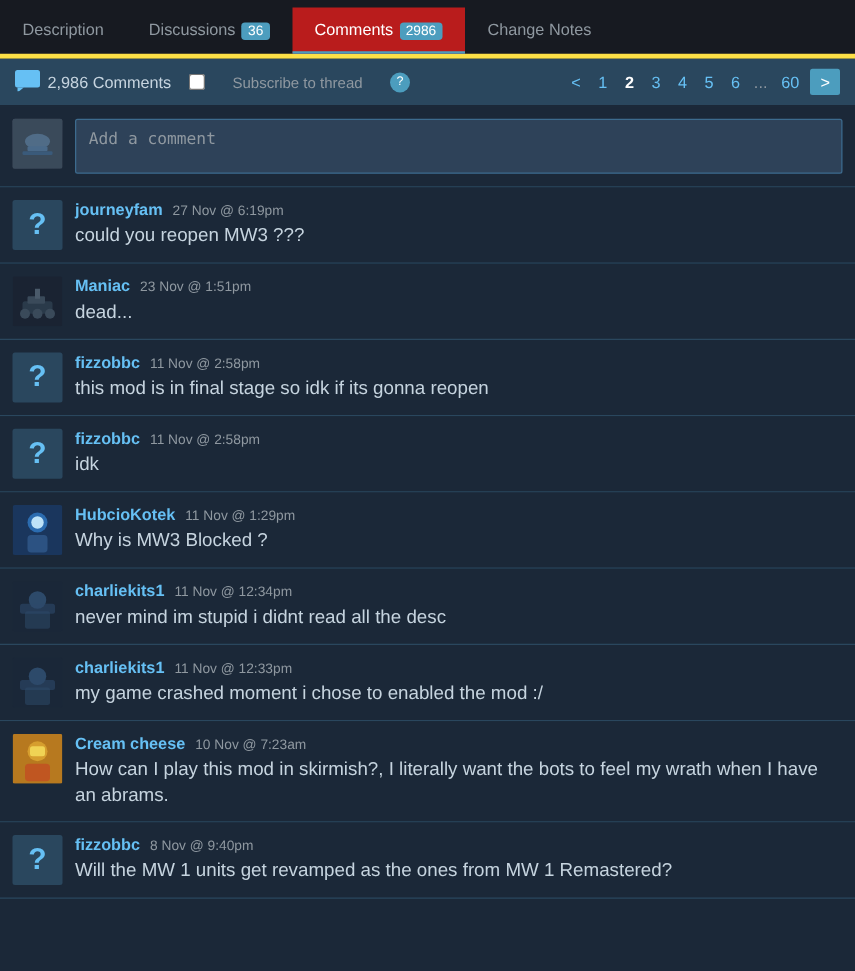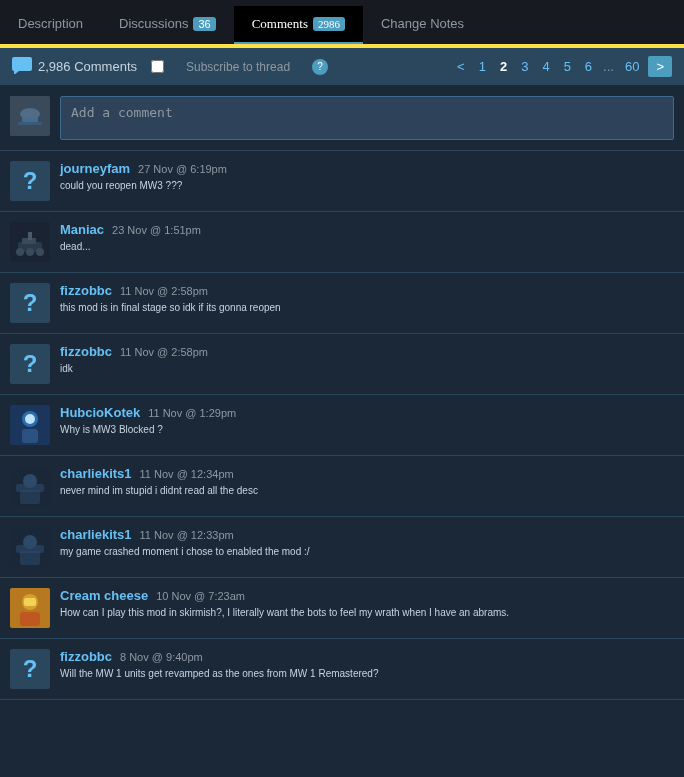--- a/index.html
+++ b/index.html
@@ -31,24 +31,23 @@
       cursor: pointer;
       font-size: 13px;
       color: #8f98a0;
       background: transparent;
       border: none;
       border-bottom: 2px solid transparent;
       white-space: nowrap;
     }
 
     .tab.active {
-      background: #000000;
+      background: #b91c1c;
       color: #fff;
       border-bottom: 2px solid #4c9dbe;
-      font-family: Liberation Serif, serif;
     }
 
     .tab .badge {
       background: #4c9dbe;
       color: #fff;
       border-radius: 3px;
       padding: 1px 5px;
       margin-left: 5px;
       font-size: 11px;
     }
@@ -198,21 +197,21 @@
       cursor: pointer;
     }
 
     .comment-date {
       color: #8f98a0;
       font-size: 11px;
     }
 
     .comment-text {
       color: #c6d4df;
-      font-size: 10px;
+      font-size: 15px;
       line-height: 1.4;
     }
 
     
     .av-gray-ship {
       background: linear-gradient(135deg, #4a5568, #2d3748);
     }
 
     .dots-sep {
       color: #8f98a0;

